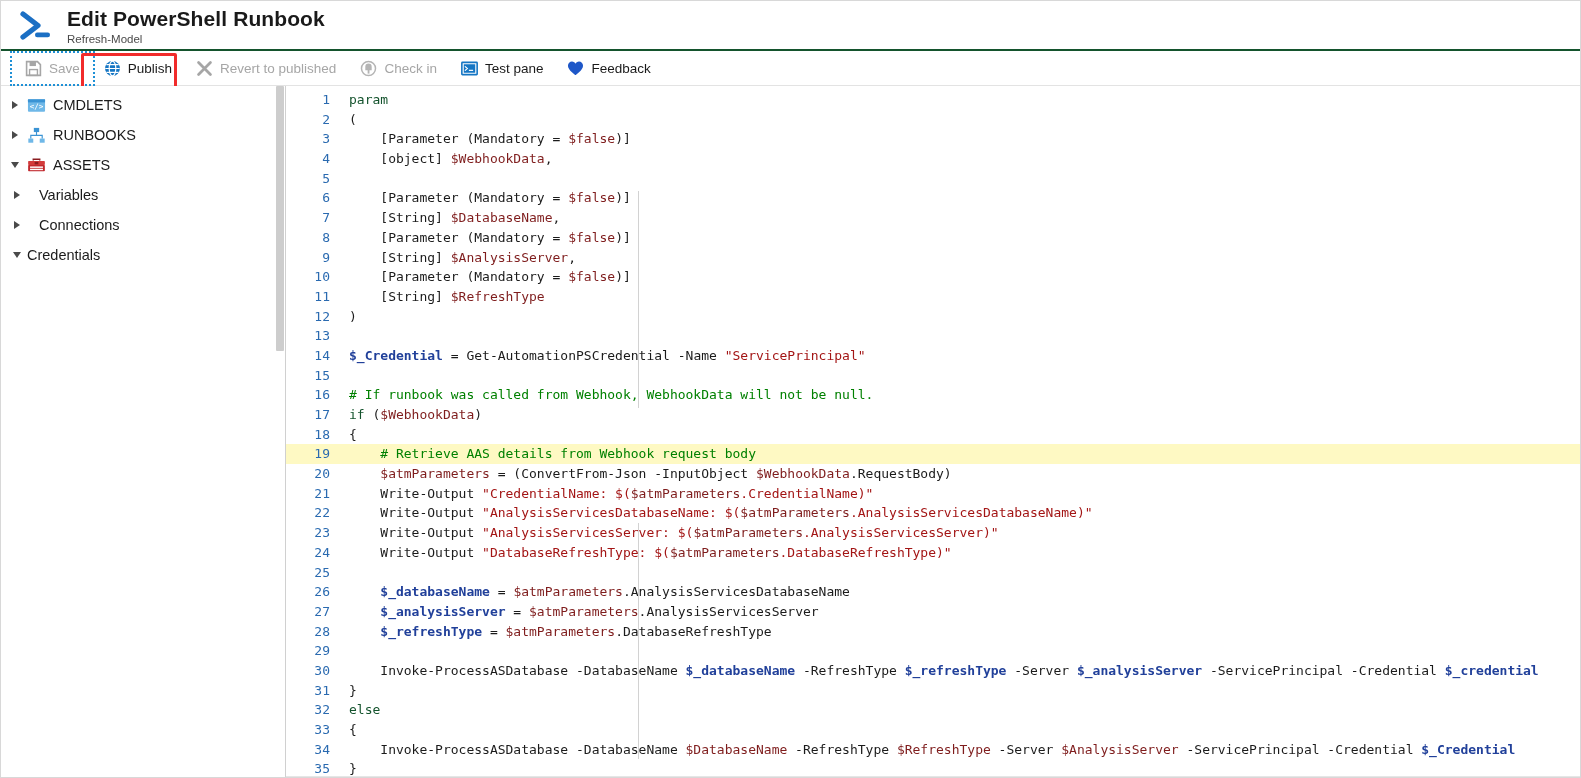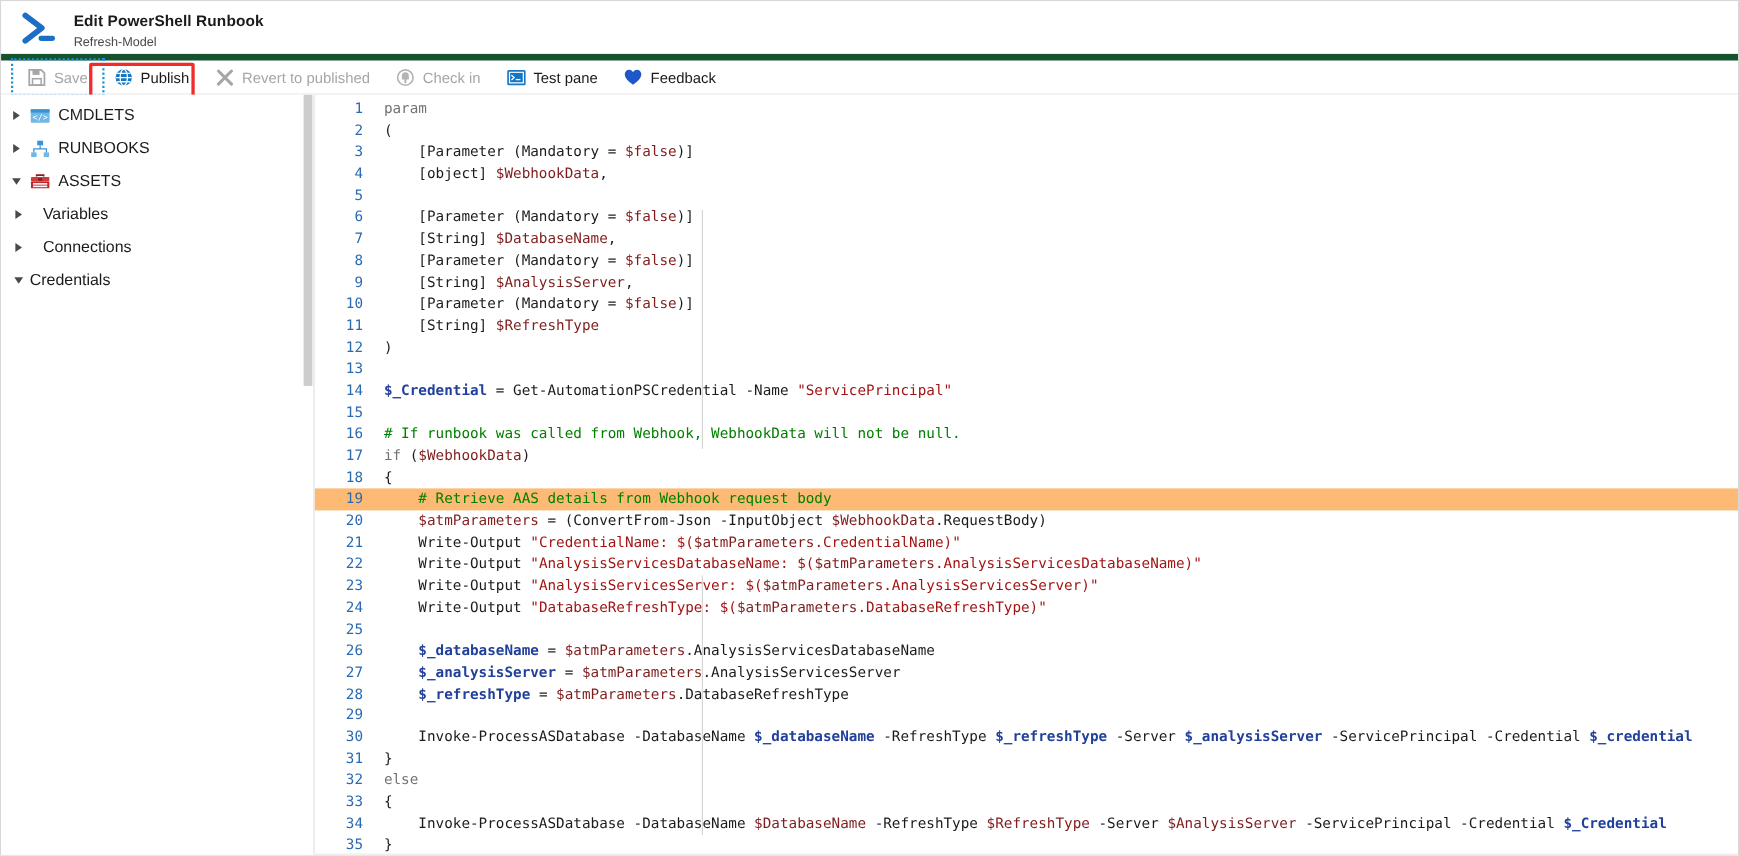--- a/index.html
+++ b/index.html
@@ -8,26 +8,26 @@
     background: #ffffff;
     font-family: "Liberation Sans", sans-serif;
     overflow: hidden;
   }
   #app { position: relative; width: 1581px; height: 778px; background:#fff; border:1px solid #d8d8d8; }
 
   
   .header { position:relative; height:48px; display:flex; align-items:flex-start; padding:6px 0 0 16px; }
   .ps-logo { width:40px; height:34px; margin-right:10px; flex:none; margin-top:2px; }
   .title-block { display:flex; flex-direction:column; justify-content:center; }
-  .page-title { font-size:14px; font-weight:bold; color:#1a1a1a; line-height:24px; letter-spacing:.1px; }
+  .page-title { font-size:21px; font-weight:bold; color:#1a1a1a; line-height:24px; letter-spacing:.1px; }
   .page-subtitle { font-size:11.5px; color:#4a4a4a; line-height:14px; margin-top:1px; }
 
   
   .toolbar { position:relative; height:37px; display:flex; align-items:center;
-             border-top:6px solid #14532d; border-bottom:1px solid #e3e3e3;
+             border-top:2px solid #14532d; border-bottom:1px solid #e3e3e3;
              padding-left:12px; gap:0; background:#fff; }
   .tb-btn { position:relative; display:flex; align-items:center; gap:7px;
             height:29px; padding:0 11px; font-size:13.5px; color:#1a1a1a;
             white-space:nowrap; cursor:pointer; background:transparent; border:1px solid transparent; }
   .tb-btn.disabled { color:#a6a6a6; cursor:default; }
   .tb-ico { width:17px; height:17px; flex:none; display:block; }
 
   
   .focus-dotted { outline:2px dotted #1e90d6; outline-offset:1px; }
   
@@ -54,33 +54,33 @@
   .lvl3 { padding-left:60px; }
   .ellipsis-btn { position:absolute; right:22px; top:50%; transform:translateY(-50%);
                   font-size:17px; letter-spacing:1.5px; color:#222; line-height:10px; cursor:pointer; }
   .side-scrollbar { position:absolute; right:0; top:0; width:10px; height:100%; background:#fff; }
   .side-thumb { position:absolute; right:1px; top:0; width:8px; height:265px; background:#cdcdcd; border-radius:1px; }
 
   
   .editor { position:relative; flex:1; background:#fff; overflow:hidden; padding-top:4px; }
   .code { font-family:"DejaVu Sans Mono", monospace; font-size:13px; line-height:19.7px; white-space:pre; }
   .cline { position:relative; display:flex; height:19.7px; }
-  .cline.hl { background:#fdba74; }
+  .cline.hl { background:#fef9c3; }
   .gutter { width:55px; flex:none; text-align:right; padding-right:11px;
             color:#2a6ab0; font-family:"DejaVu Sans Mono", monospace; font-size:13px;
             line-height:19.7px; user-select:none; }
   .ctext { flex:1; padding-left:8px; color:#1b1b1b; position:relative; overflow:hidden; }
 
   
   .guide { position:absolute; width:1px; background:#d2d2d2; left:0; }
   #g1 { left:352px; top:105px; height:217px; }
   #g2 { left:352px; top:437px; height:236px; }
 
   
-  .kw  { color:#737373; }
+  .kw  { color:#14532d; }
   .var { color:#7f1d1d; }
   .str { color:#a31515; }
   .cmt { color:#008000; }
   .pln { color:#1b1b1b; }
   .varb{ color:#21409a; font-weight:bold; }
   .bottom-edge { position:absolute; left:0; right:0; bottom:0; height:1px; background:#e6e6e6; }
 </style>
 </head>
 <body>
 

